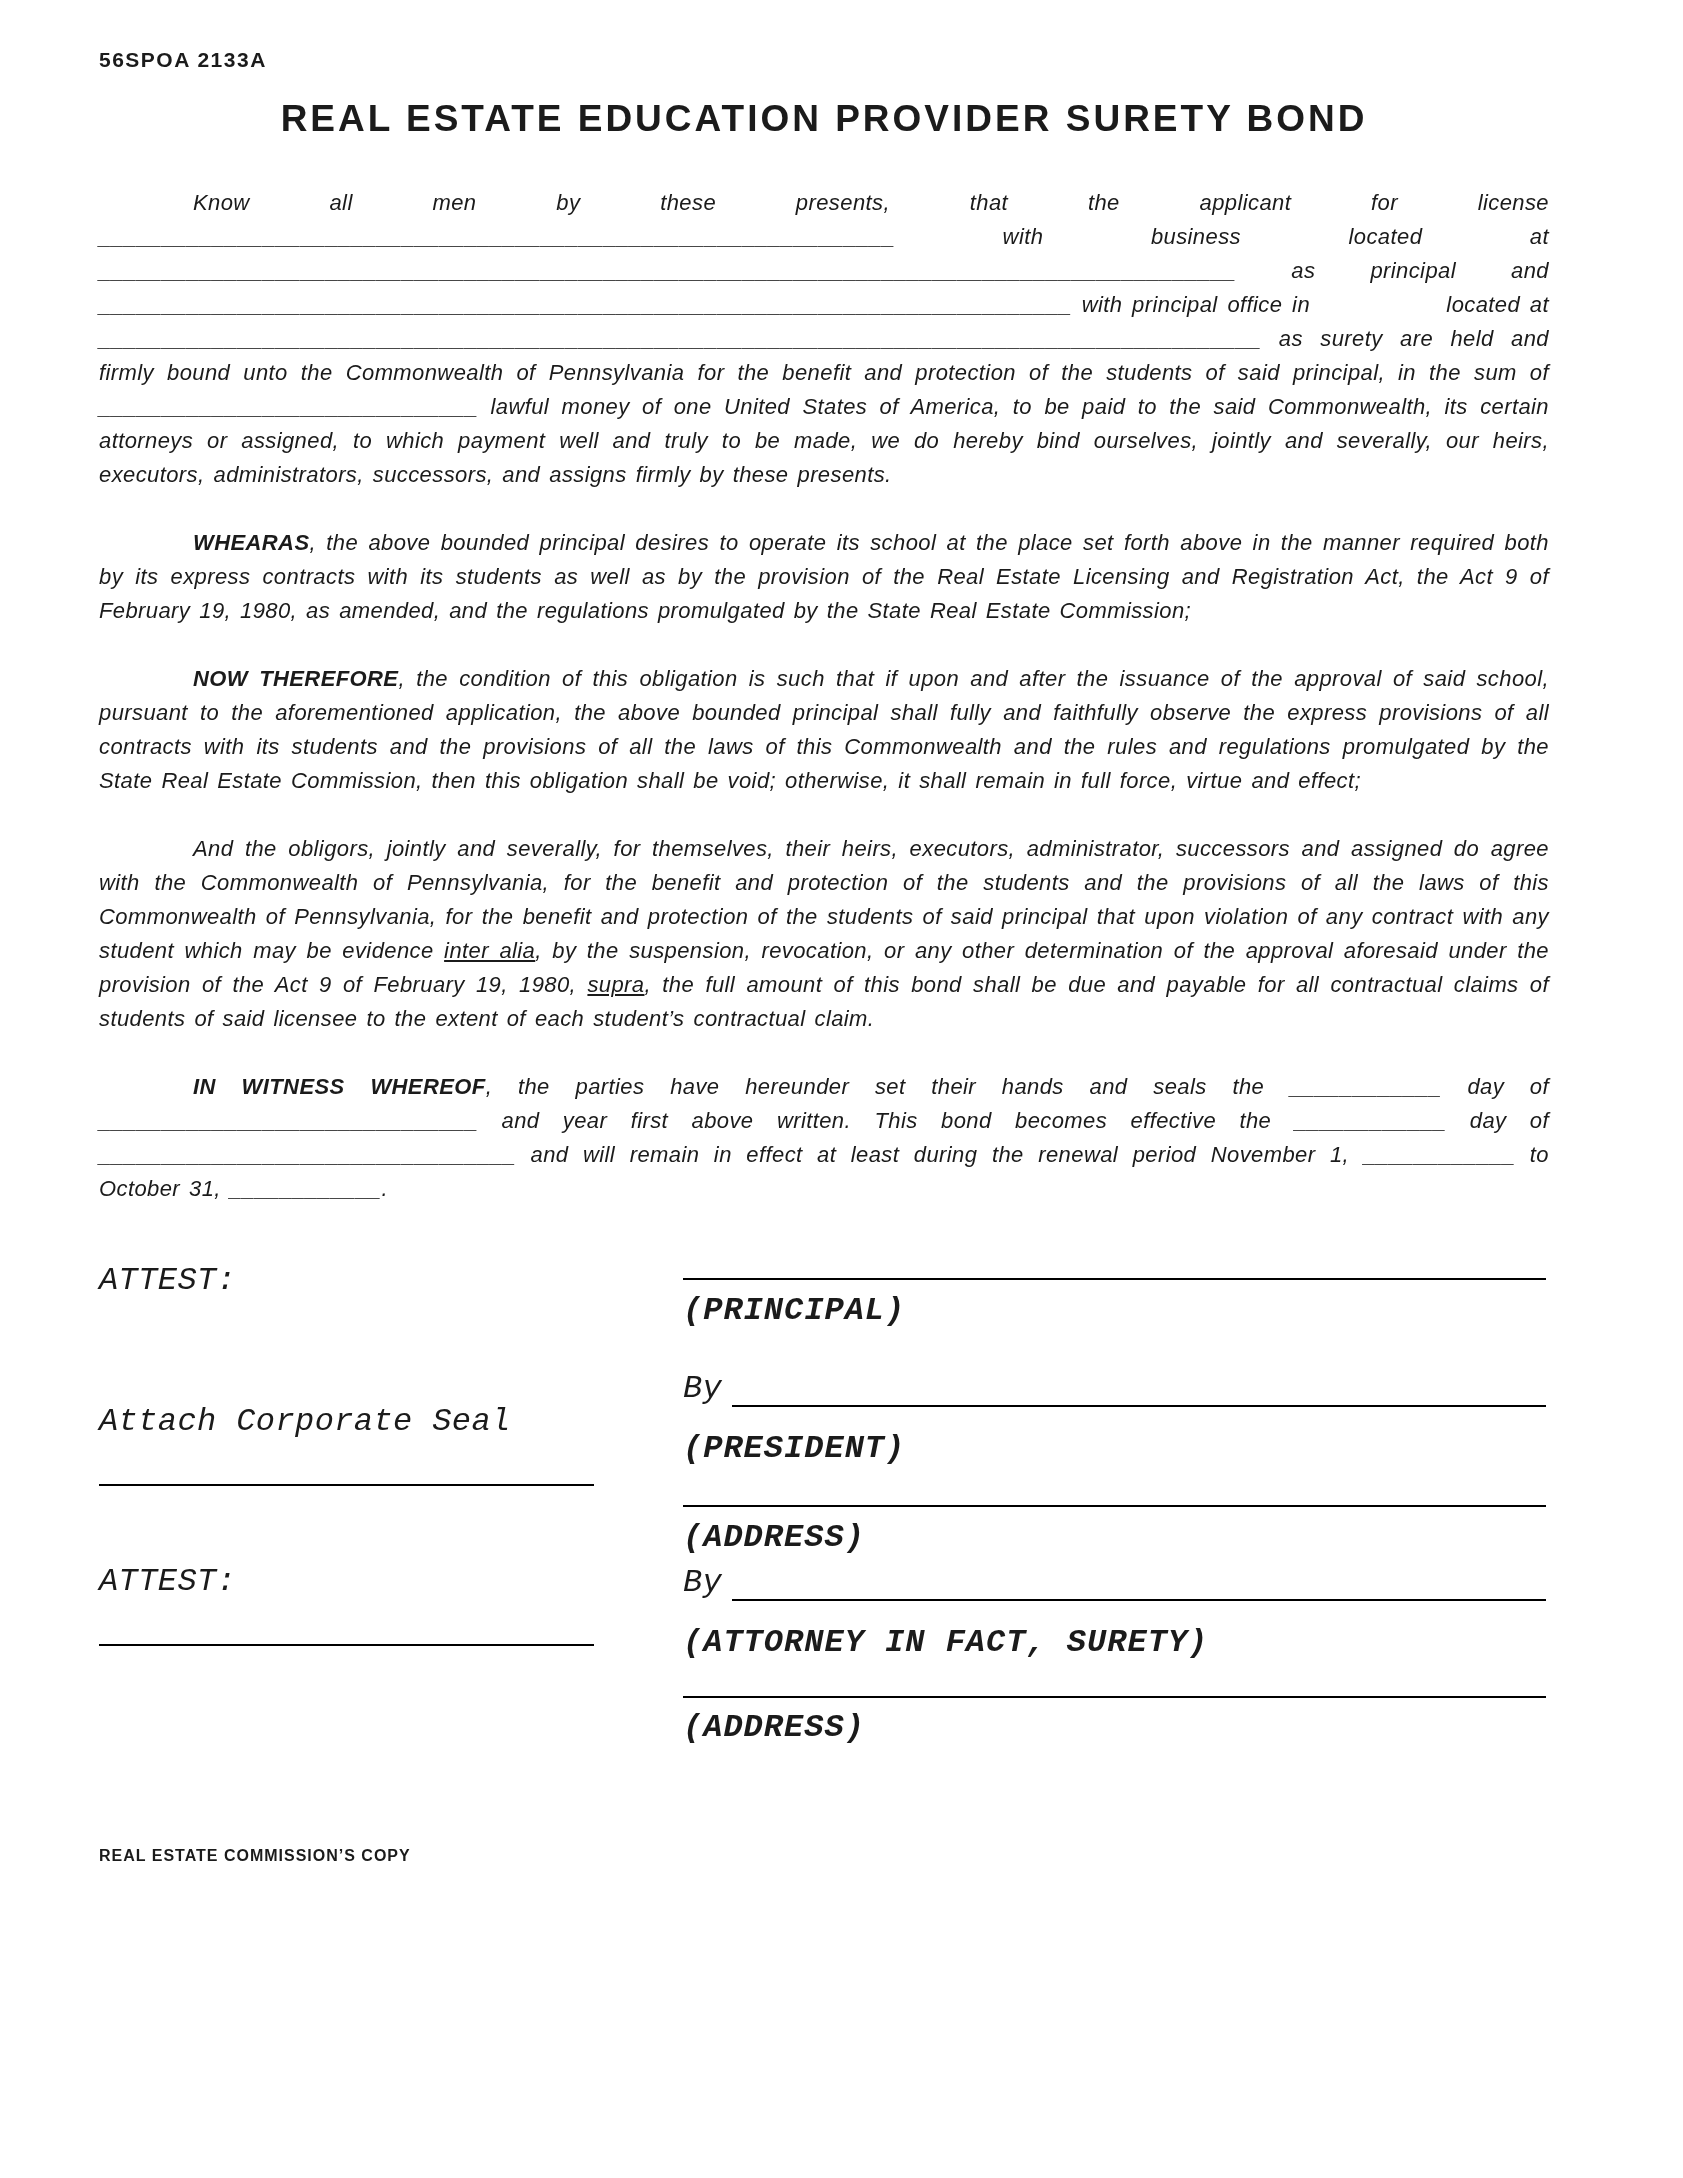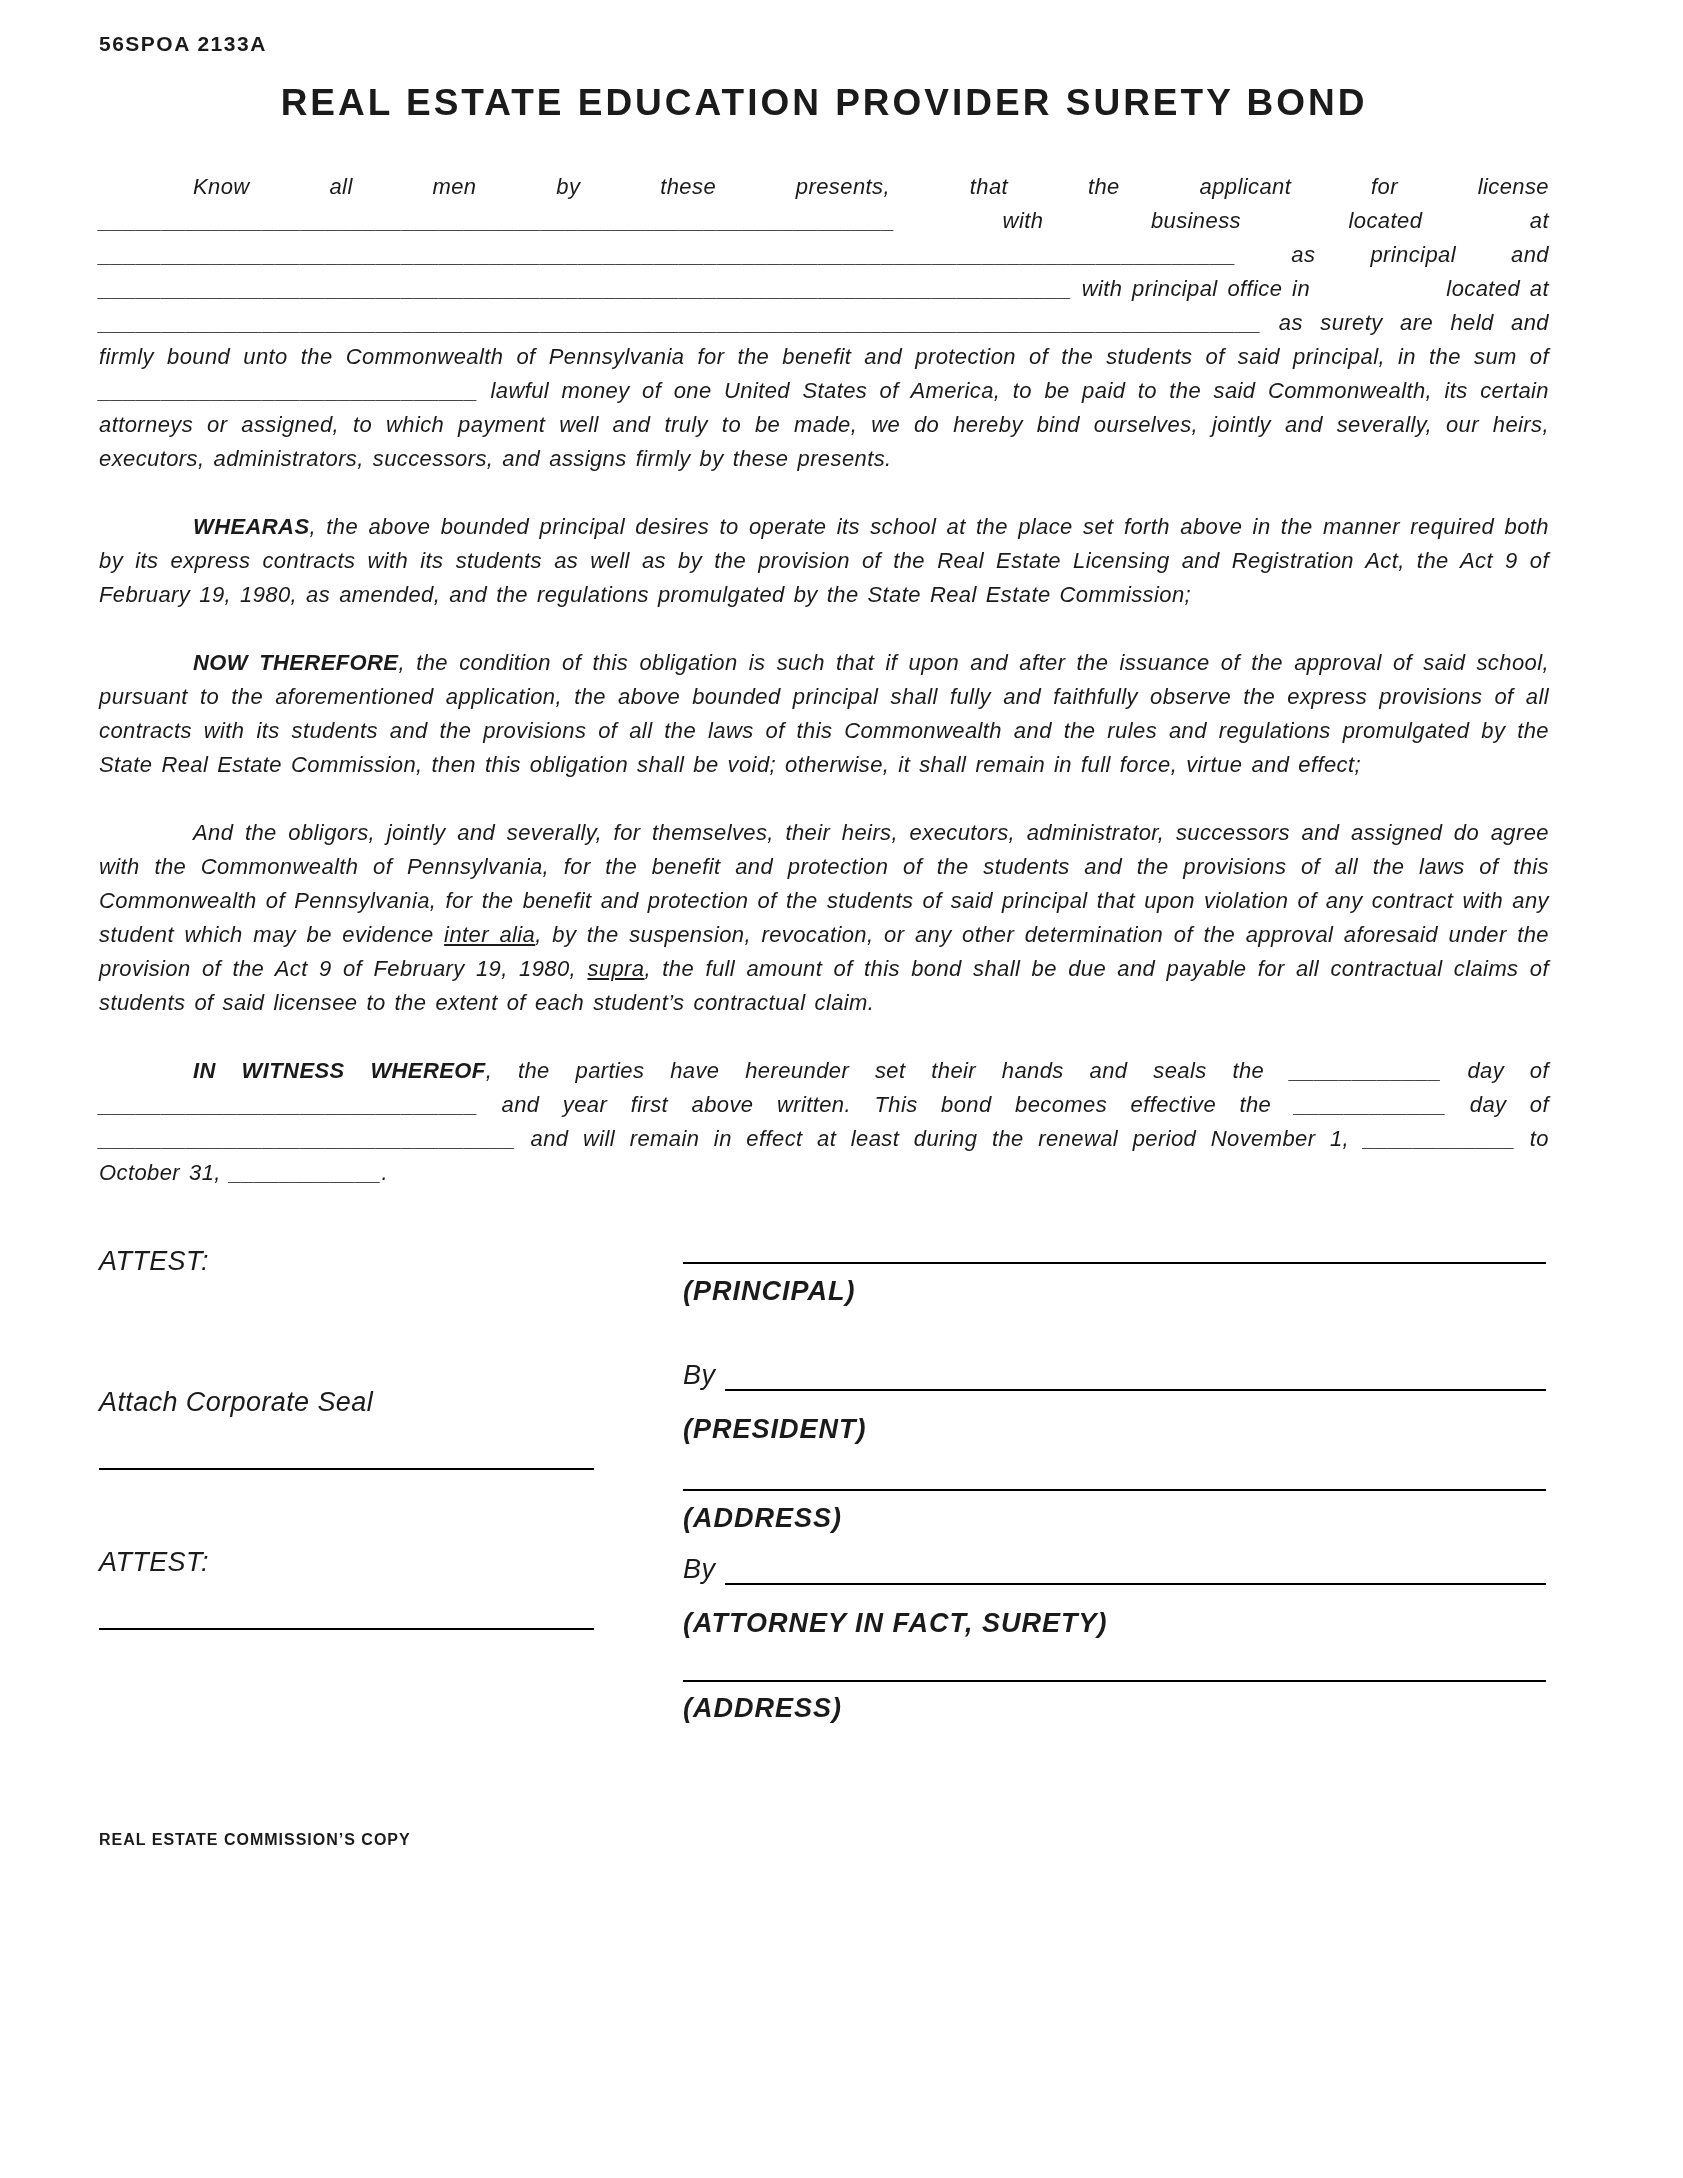--- a/index.html
+++ b/index.html
@@ -12,20 +12,21 @@
     background: #ffffff;
     color: #1b1b1b;
     font-family: "Liberation Sans", sans-serif;
     padding: 32px 134px 0 99px;
     overflow: hidden;
   }
   .form-code {
     font-weight: bold;
     font-size: 21px;
     letter-spacing: 1.5px;
+    margin-top: 16px;
   }
   .title {
     text-align: center;
     font-weight: bold;
     font-size: 37px;
     letter-spacing: 3px;
     margin: 26px 0 46px 0;
   }
   .para {
     font-style: italic;
@@ -38,22 +39,23 @@
     margin: 8px 0 34px 0;
   }
   .lead { font-weight: bold; }
   .u { text-decoration: underline; }
 
   .sig-area {
     position: relative;
     height: 559px;
     margin-top: 48px;
     font-style: italic;
-    font-size: 27px;
+    font-size: 32px;
     letter-spacing: 0.4px;
+    font-family: Liberation Mono, monospace;
   }
   .sig-text { position: absolute; }
   .sig-line {
     position: absolute;
     height: 0;
     border-bottom: 2px solid #000;
   }
   .right-col { left: 584px; width: 863px; }
   .sig-label {
     position: absolute;

